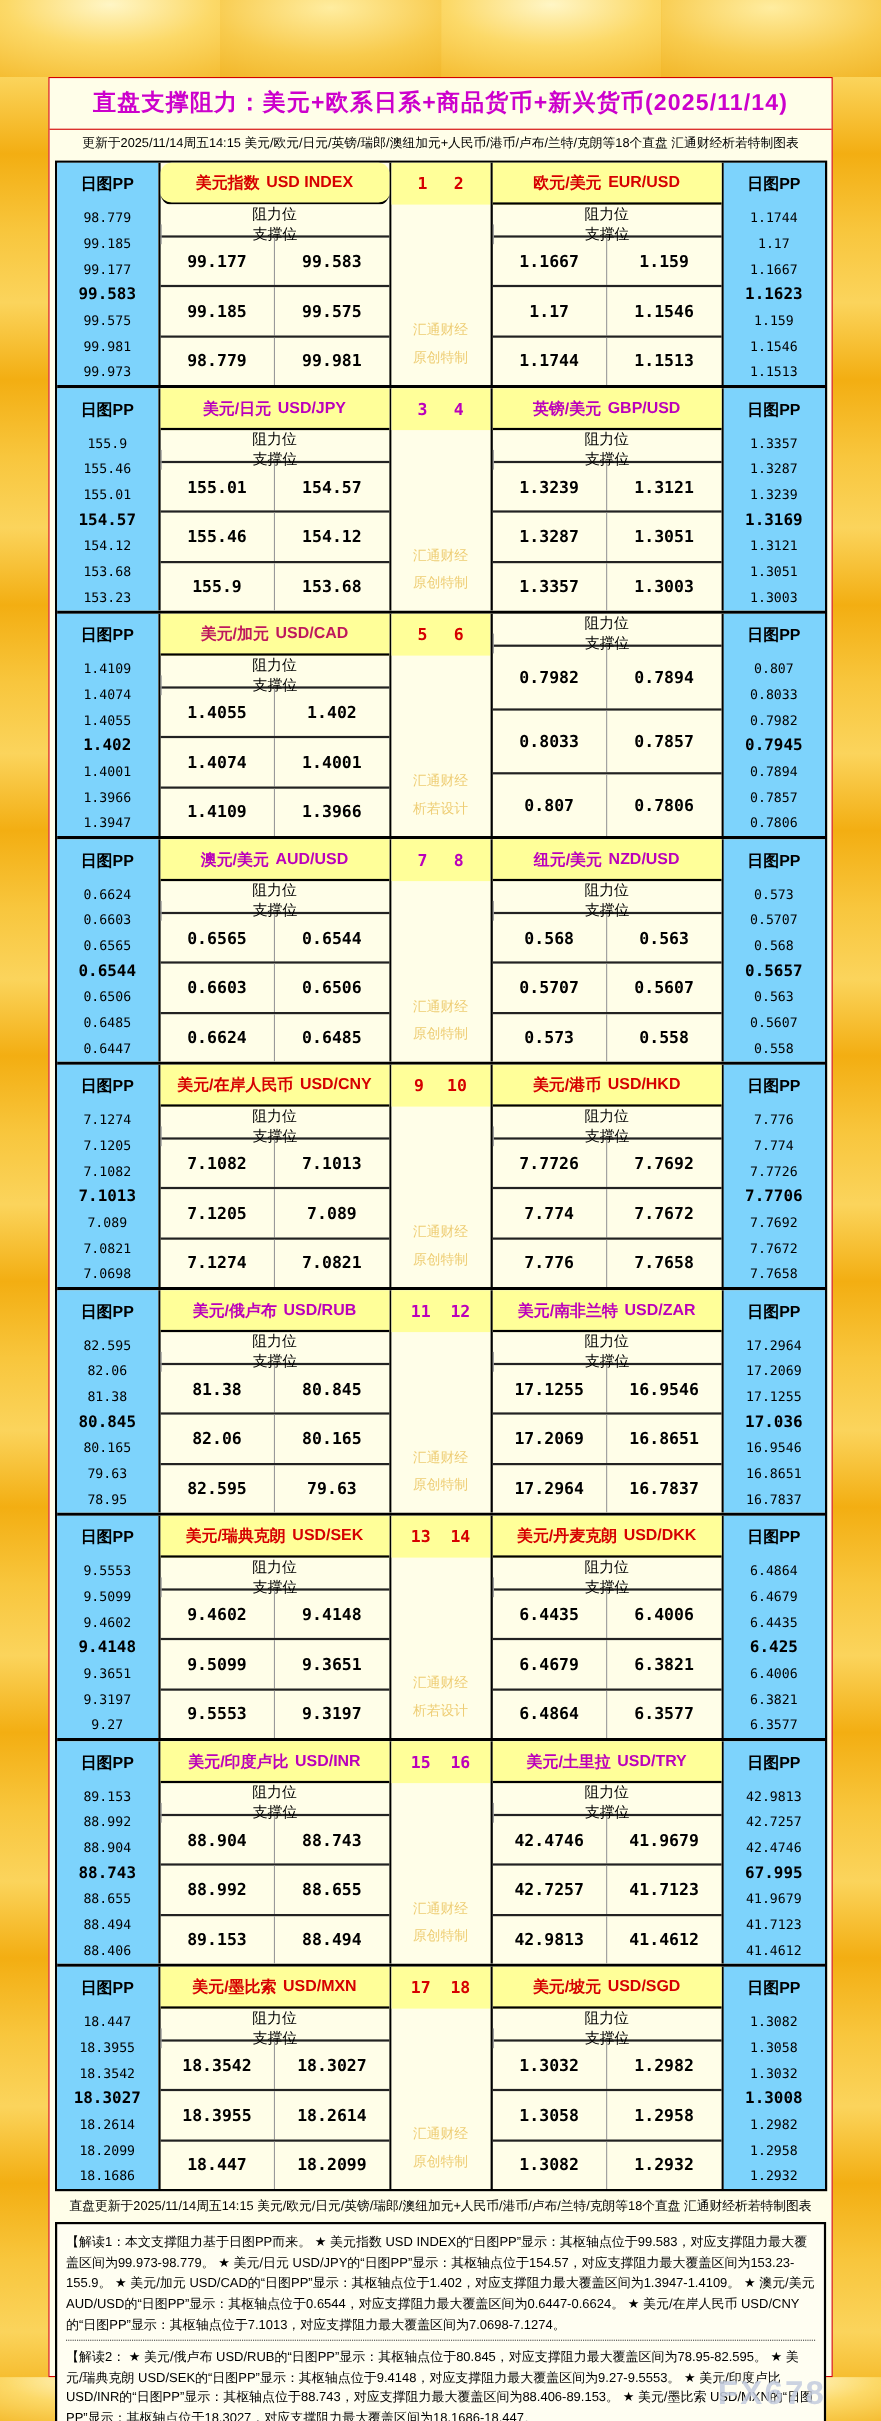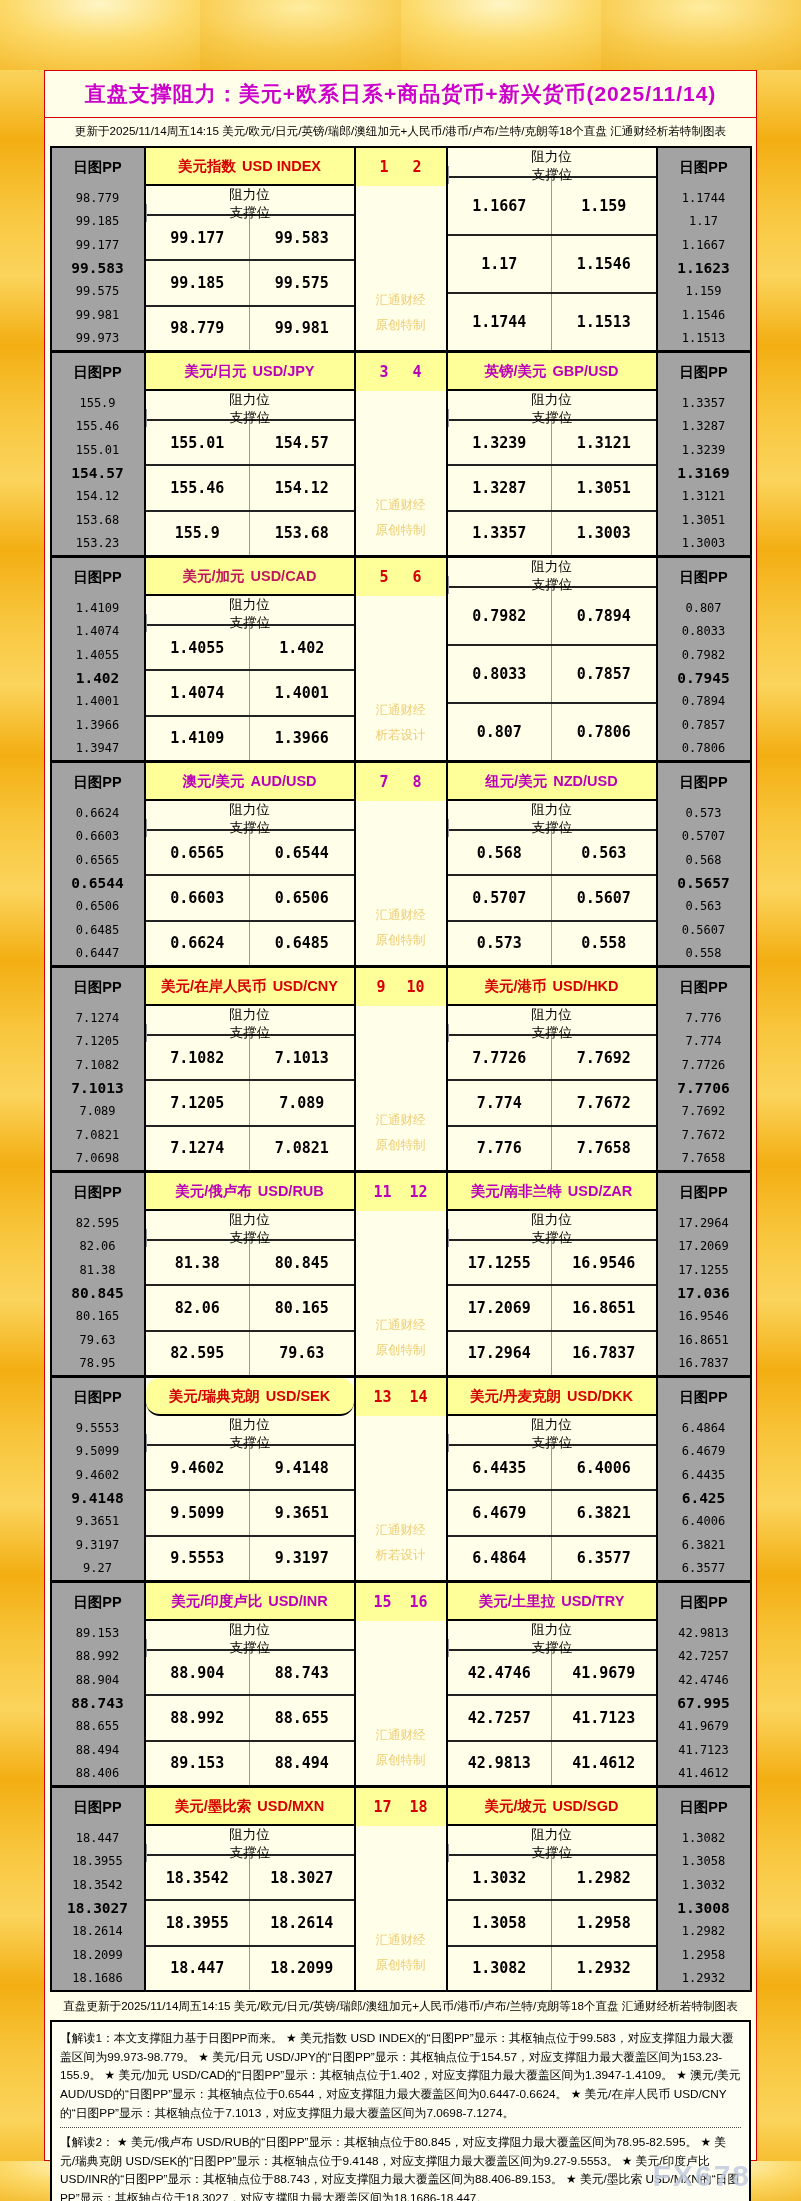--- a/index.html
+++ b/index.html
@@ -23,21 +23,21 @@
   
   .panel{position:absolute;left:44px;top:70px;width:713px;height:2091px;z-index:2;
     box-sizing:border-box;background:#fffee9;border:1px solid #d40000;}
   .title{height:46px;line-height:46px;text-align:center;border-bottom:1px solid #d40000;
     color:#cc00cc;font-weight:bold;font-size:21px;letter-spacing:1px;}
   .subtitle{height:26px;line-height:26px;text-align:center;font-size:11.6px;color:#000;}
   
   .pp-table{width:702px;margin:2px auto 0;border:2px solid #000;background:#fffee8;box-sizing:border-box;}
   .block{height:202px;display:flex;}
   .block + .block{border-top:3px solid #000;}
-  .pp-col{width:92px;box-sizing:border-box;background:#a3a3a3;display:flex;flex-direction:column;}
+  .pp-col{width:92px;box-sizing:border-box;background:#7dd3fc;display:flex;flex-direction:column;}
   .pp-label{height:38px;display:flex;align-items:center;justify-content:center;
     font-weight:bold;font-size:14.5px;color:#000;}
   .pp-vals{flex:1;display:flex;flex-direction:column;}
   .pp-val{flex:1;display:flex;align-items:center;justify-content:center;
     font-size:12px;color:#000;font-family:"DejaVu Sans Mono",monospace;}
   .pp-val.pivot{font-weight:bold;font-size:14.5px;}
   .pair-col{width:212px;box-sizing:border-box;border-left:2px solid #000;border-right:2px solid #000;
     display:flex;flex-direction:column;background:#fffee8;}
   .pair-name{height:38px;box-sizing:border-box;background:#ffff99;border-bottom:2px solid #000;
     display:flex;align-items:center;justify-content:center;gap:6px;font-weight:bold;font-size:14.5px;}
@@ -93,21 +93,21 @@
             <div class="pp-val">98.779</div>
             <div class="pp-val">99.185</div>
             <div class="pp-val">99.177</div>
             <div class="pp-val pivot">99.583</div>
             <div class="pp-val">99.575</div>
             <div class="pp-val">99.981</div>
             <div class="pp-val">99.973</div>
           </div>
         </div>
         <div class="pair-col">
-          <div class="pair-name" style="color: rgb(214, 0, 0);">
+          <div class="pair-name" style="color: rgb(214, 0, 0); border-radius: 10px;">
             <span class="cn">美元指数</span>
             <span class="en">USD INDEX</span>
           </div>
           <div class="rs-head">
             <div class="cell">阻力位</div>
             <div class="cell">支撑位</div>
           </div>
           <div class="val-rows">
             <div class="val-row">
               <div class="cell">99.177</div>
@@ -127,20 +127,24 @@
           <div class="center-nums" style="color: rgb(214, 0, 0);">
             <span class="num">1</span>
             <span class="num">2</span>
           </div>
           <div class="center-body">
             <div class="wm-line">汇通财经</div>
             <div class="wm-line">原创特制</div>
           </div>
         </div>
         <div class="pair-col">
+          <div class="pair-name" style="color: rgb(214, 0, 0);">
+            <span class="cn">欧元/美元</span>
+            <span class="en">EUR/USD</span>
+          </div>
           <div class="rs-head">
             <div class="cell">阻力位</div>
             <div class="cell">支撑位</div>
           </div>
           <div class="val-rows">
             <div class="val-row">
               <div class="cell">1.1667</div>
               <div class="cell">1.159</div>
             </div>
             <div class="val-row">
@@ -589,21 +593,21 @@
             <div class="pp-val">9.5553</div>
             <div class="pp-val">9.5099</div>
             <div class="pp-val">9.4602</div>
             <div class="pp-val pivot">9.4148</div>
             <div class="pp-val">9.3651</div>
             <div class="pp-val">9.3197</div>
             <div class="pp-val">9.27</div>
           </div>
         </div>
         <div class="pair-col">
-          <div class="pair-name" style="color: rgb(214, 0, 0); border-radius: 14px;">
+          <div class="pair-name" style="color: rgb(214, 0, 0);">
             <span class="cn">美元/瑞典克朗</span>
             <span class="en">USD/SEK</span>
           </div>
           <div class="rs-head">
             <div class="cell">阻力位</div>
             <div class="cell">支撑位</div>
           </div>
           <div class="val-rows">
             <div class="val-row">
               <div class="cell">9.4602</div>

